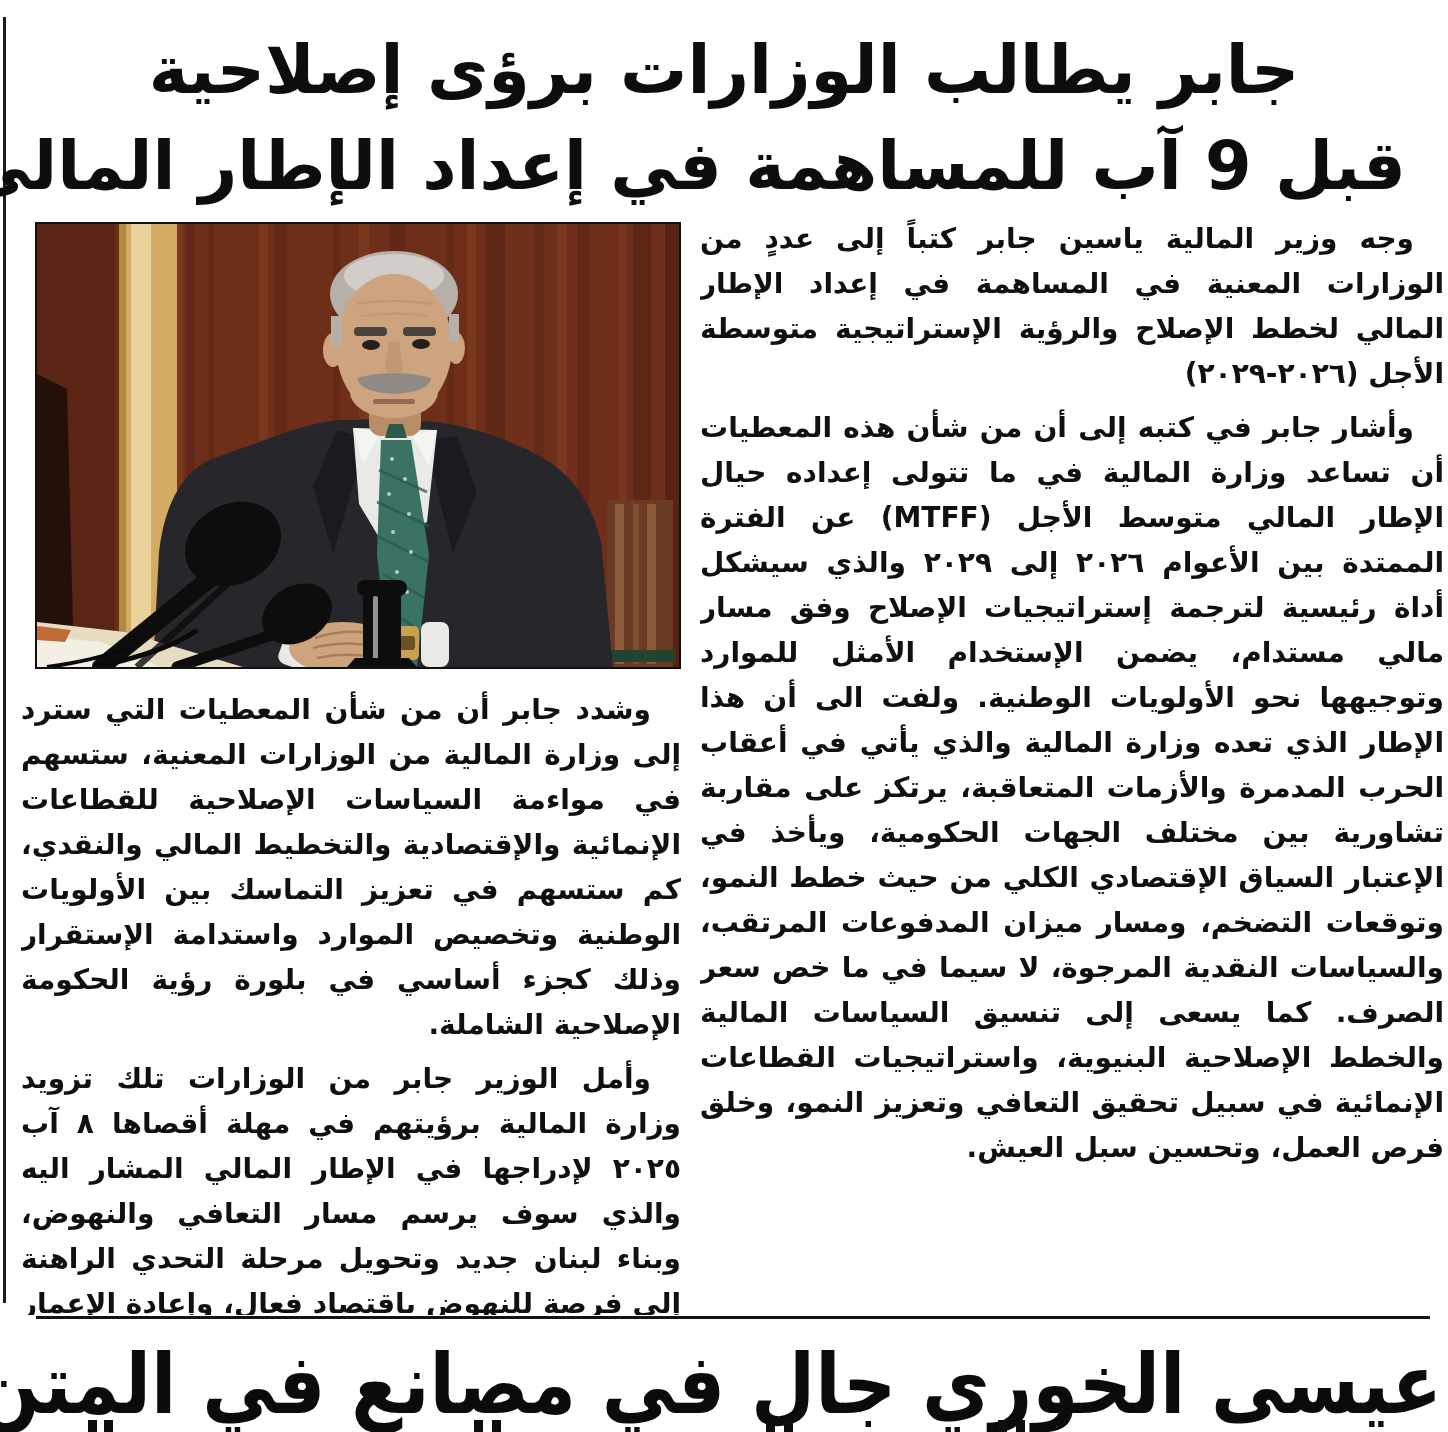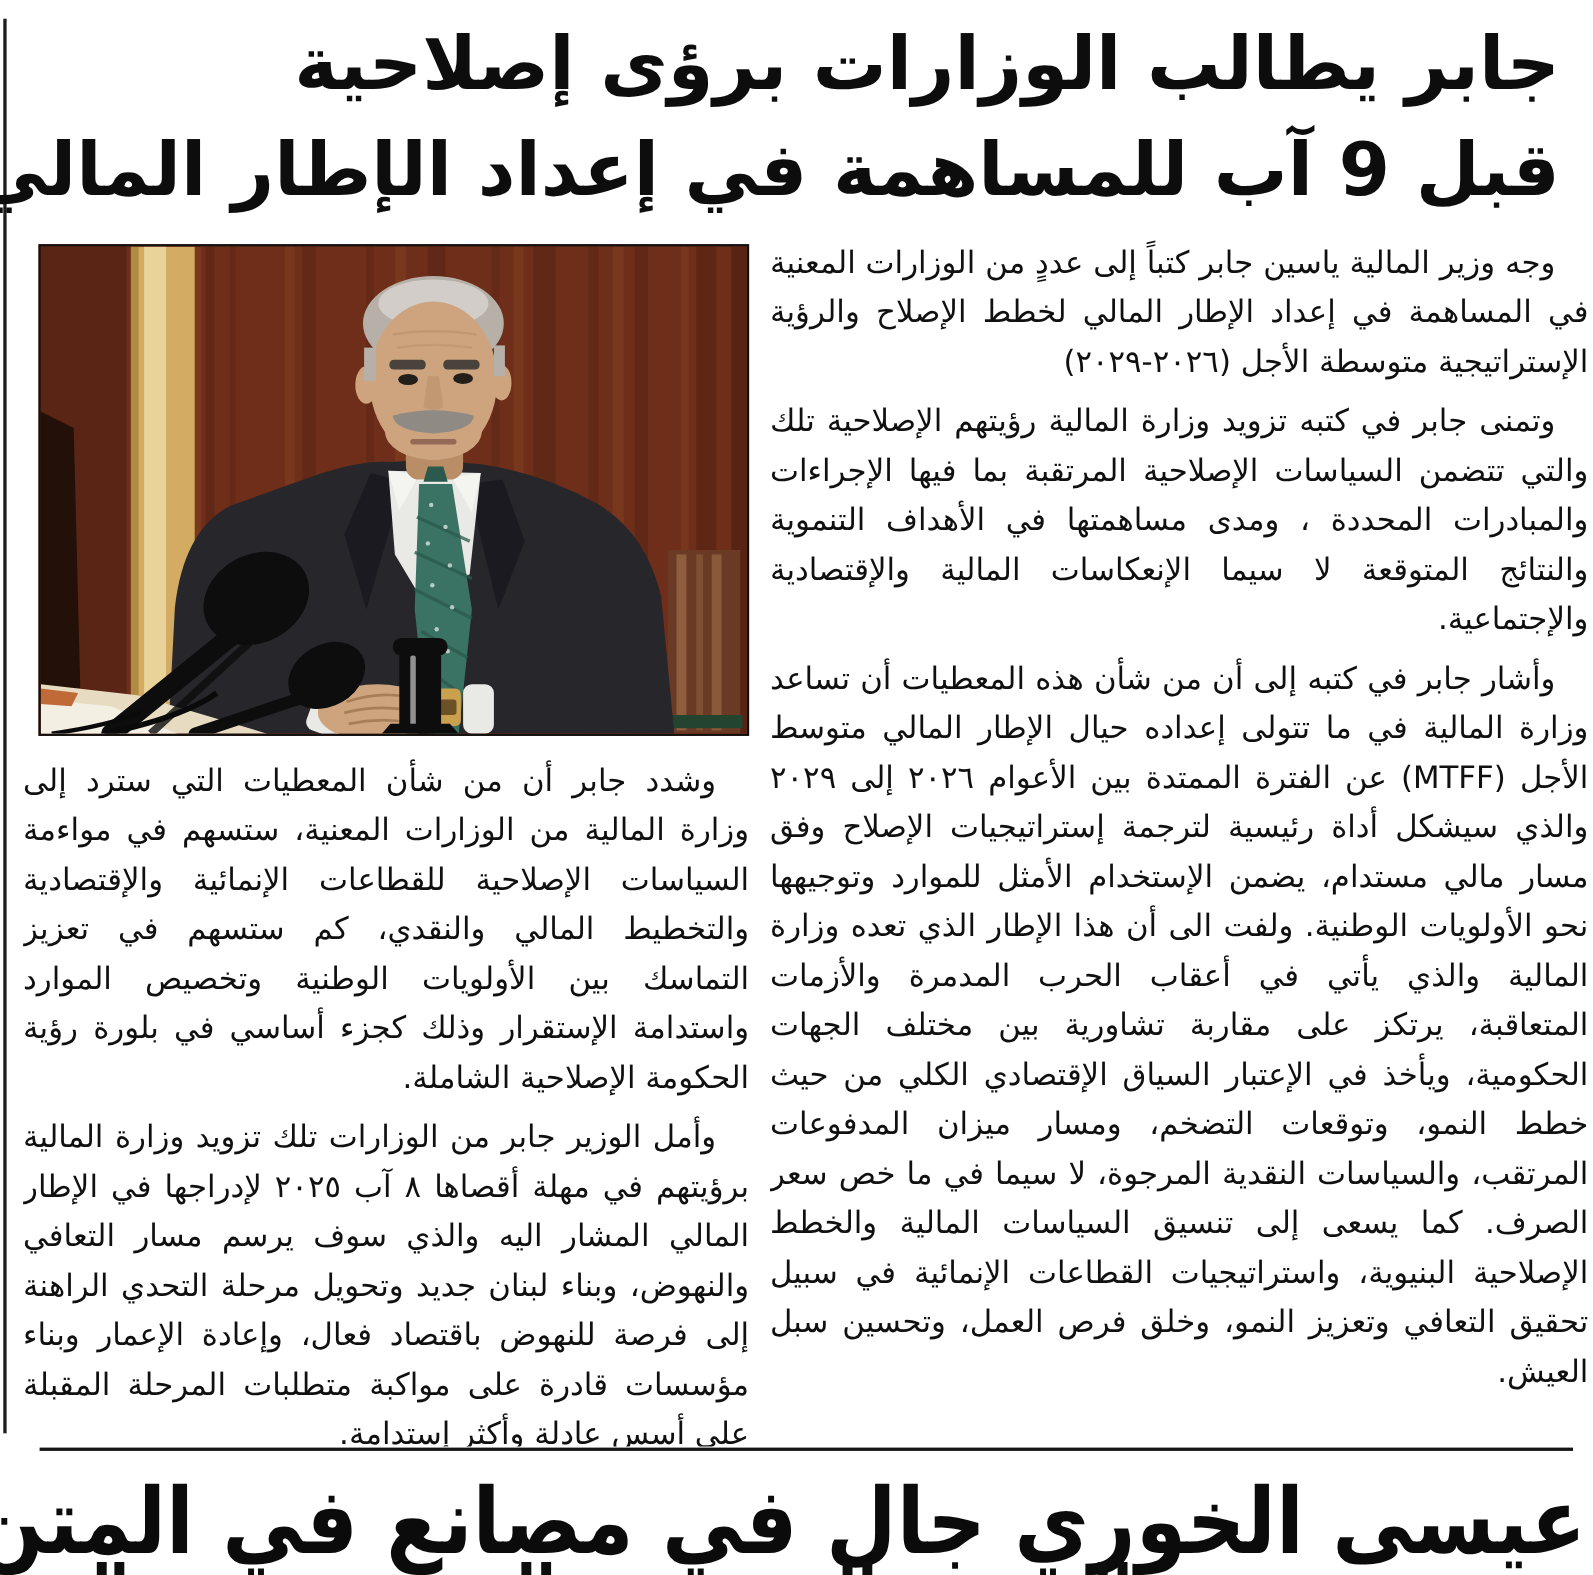--- a/index.html
+++ b/index.html
@@ -2,33 +2,33 @@
 <html lang="ar"><head>
 <meta charset="utf-8">
 <style>
   html,body{margin:0;padding:0;background:#ffffff;}
   .page{
     position:relative;width:1448px;height:1432px;background:#ffffff;
     overflow:hidden;color:#111;font-family:"DejaVu Sans",sans-serif;
   }
   .left-rule{position:absolute;left:3px;top:17px;width:3px;height:1286px;background:#1c1c1c;}
   .headline{
-    position:absolute;top:10px;left:30px;right:30px;margin:0;
-    direction:rtl;text-align:right;font-weight:bold;color:#0d0d0d;
+    position:absolute;top:10px;left:30px;right:30px;margin:12px;
+    direction:rtl;text-align:center;font-weight:bold;color:#0d0d0d;
     font-size:67px;line-height:96px;letter-spacing:-1px;
   }
   .headline .hl{display:block;white-space:nowrap;}
   .photo{
     position:absolute;left:35px;top:222px;width:646px;height:447px;margin:0;
     border:2px solid #111;box-sizing:border-box;background:#6e2e1a;overflow:hidden;
   }
   .photo svg{display:block;width:100%;height:100%;}
   .col{
     position:absolute;direction:rtl;text-align:justify;
-    font-size:28px;line-height:45px;font-weight:normal;color:#101010;
+    font-size:28px;line-height:45px;font-weight:bold;color:#101010;
   }
   .col p{margin:0 0 9px 0;text-indent:30px;}
   .right-col{top:216px;left:700px;width:744px;max-height:1099px;overflow:hidden;}
   .left-col{top:687px;left:21px;width:660px;max-height:628px;overflow:hidden;}
   .section-rule{position:absolute;top:1316px;left:36px;width:1394px;height:3px;background:#141414;}
   .next-headline{
     position:absolute;top:1336px;left:6px;right:6px;margin:0;
     direction:rtl;text-align:center;font-weight:bold;color:#0b0b0b;
     font-size:74px;line-height:86px;white-space:nowrap;
     transform:scaleY(1.12);transform-origin:center top;
@@ -157,21 +157,20 @@
       <path d="M10,443 Q60,436 90,424" fill="none" stroke-width="4" stroke="#0a0a0a"></path>
       <rect x="320" y="356" width="50" height="16" rx="8" fill="#0d0d0d"></rect>
       <rect x="326" y="364" width="38" height="79" rx="9" fill="#0d0d0d"></rect>
       <rect x="336" y="372" width="5" height="64" rx="2" opacity="0.55" fill="#ffffff"></rect>
       <polygon points="318,434 372,434 380,443 310,443" fill="#0d0d0d"></polygon>
     </svg>
   </figure>
 
   <div class="col right-col">
     <p>وجه وزير المالية ياسين جابر كتباً إلى عددٍ من الوزارات المعنية في المساهمة في إعداد الإطار المالي لخطط الإصلاح والرؤية الإستراتيجية متوسطة الأجل (٢٠٢٦-٢٠٢٩)</p>
-    <p>وتمنى جابر في كتبه تزويد وزارة المالية رؤيتهم الإصلاحية تلك والتي تتضمن السياسات الإصلاحية المرتقبة بما فيها الإجراءات والمبادرات المحددة ، ومدى مساهمتها في الأهداف التنموية والنتائج المتوقعة لا سيما الإنعكاسات المالية والإقتصادية والإجتماعية.</p>
     <p>وأشار جابر في كتبه إلى أن من شأن هذه المعطيات أن تساعد وزارة المالية في ما تتولى إعداده حيال الإطار المالي متوسط الأجل (MTFF) عن الفترة الممتدة بين الأعوام ٢٠٢٦ إلى ٢٠٢٩ والذي سيشكل أداة رئيسية لترجمة إستراتيجيات الإصلاح وفق مسار مالي مستدام، يضمن الإستخدام الأمثل للموارد وتوجيهها نحو الأولويات الوطنية. ولفت الى أن هذا الإطار الذي تعده وزارة المالية والذي يأتي في أعقاب الحرب المدمرة والأزمات المتعاقبة، يرتكز على مقاربة تشاورية بين مختلف الجهات الحكومية، ويأخذ في الإعتبار السياق الإقتصادي الكلي من حيث خطط النمو، وتوقعات التضخم، ومسار ميزان المدفوعات المرتقب، والسياسات النقدية المرجوة، لا سيما في ما خص سعر الصرف. كما يسعى إلى تنسيق السياسات المالية والخطط الإصلاحية البنيوية، واستراتيجيات القطاعات الإنمائية في سبيل تحقيق التعافي وتعزيز النمو، وخلق فرص العمل، وتحسين سبل العيش.</p>
   </div>
 
   <div class="col left-col">
     <p>وشدد جابر أن من شأن المعطيات التي سترد إلى وزارة المالية من الوزارات المعنية، ستسهم في مواءمة السياسات الإصلاحية للقطاعات الإنمائية والإقتصادية والتخطيط المالي والنقدي، كم ستسهم في تعزيز التماسك بين الأولويات الوطنية وتخصيص الموارد واستدامة الإستقرار وذلك كجزء أساسي في بلورة رؤية الحكومة الإصلاحية الشاملة.</p>
     <p>وأمل الوزير جابر من الوزارات تلك تزويد وزارة المالية برؤيتهم في مهلة أقصاها ٨ آب ٢٠٢٥ لإدراجها في الإطار المالي المشار اليه والذي سوف يرسم مسار التعافي والنهوض، وبناء لبنان جديد وتحويل مرحلة التحدي الراهنة إلى فرصة للنهوض باقتصاد فعال، وإعادة الإعمار وبناء مؤسسات قادرة على مواكبة متطلبات المرحلة المقبلة على أسس عادلة وأكثر إستدامة.</p>
   </div>
 
   <div class="section-rule"></div>
 

